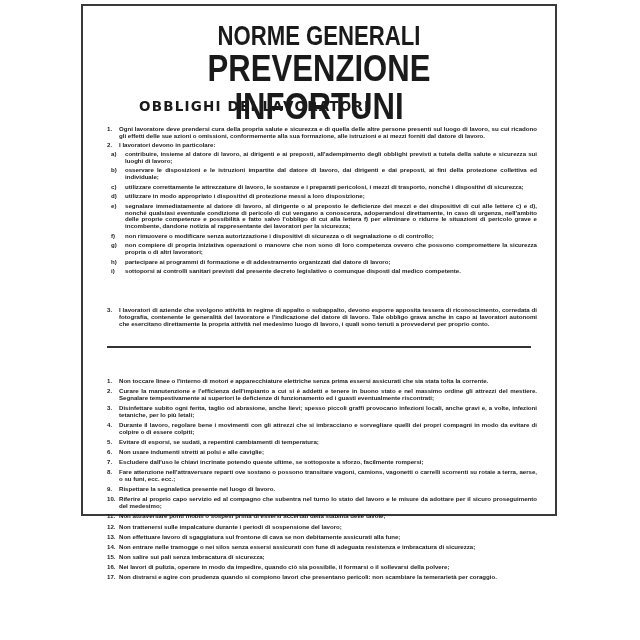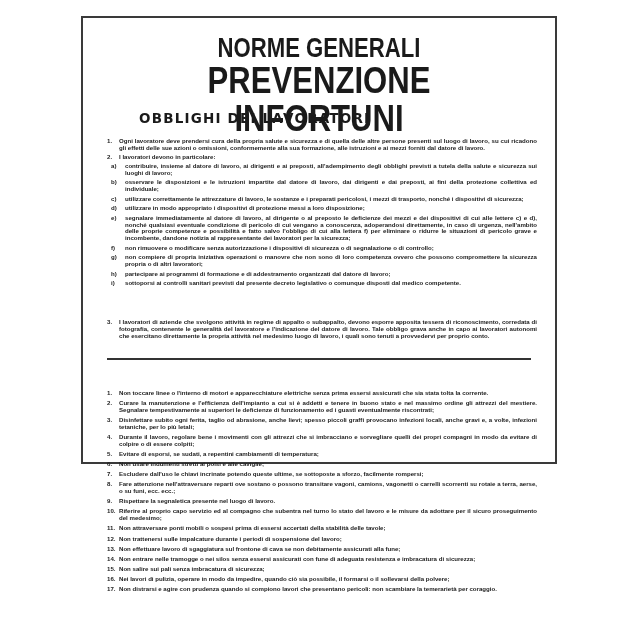--- a/index.html
+++ b/index.html
@@ -1,18 +1,18 @@
 <!DOCTYPE html>
 <html><head>
 <meta charset="utf-8">
 <style>
   html, body { margin:0; padding:0; background:#ffffff; }
   body { width:640px; height:640px; position:relative; overflow:hidden; }
   .poster {
-    position:absolute; left:81px; top:16px; width:476px; height:448px;
+    position:absolute; left:81px; top:4px; width:476px; height:512px;
     border:2px solid #3a3a3a; background:#ffffff; box-sizing:border-box;
     font-family:"Liberation Sans", sans-serif; color:#1a1a1a;padding-left:28px;
   }
   .title1 {
     position:absolute; left:0; right:0; top:16px; text-align:center;
     font-family:"Liberation Sans", sans-serif; font-weight:bold;
     font-size:27px; letter-spacing:0px; transform:scaleX(0.82); transform-origin:center;
     color:#1a1a1a; line-height:28px;
   }
   .title2 {

